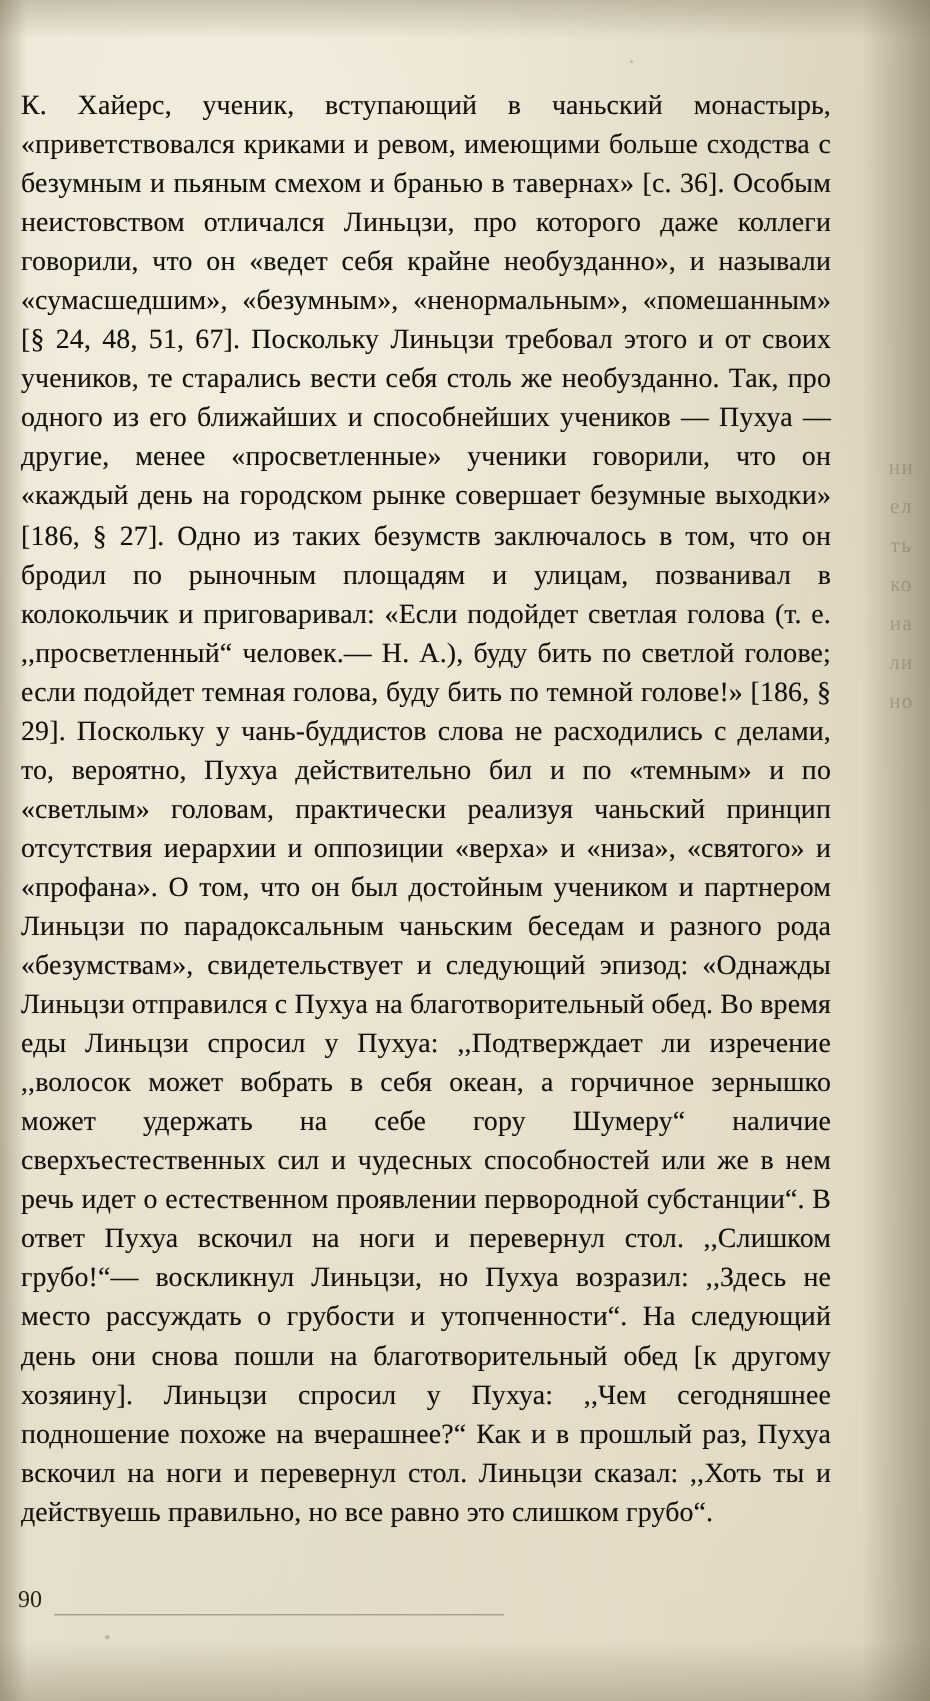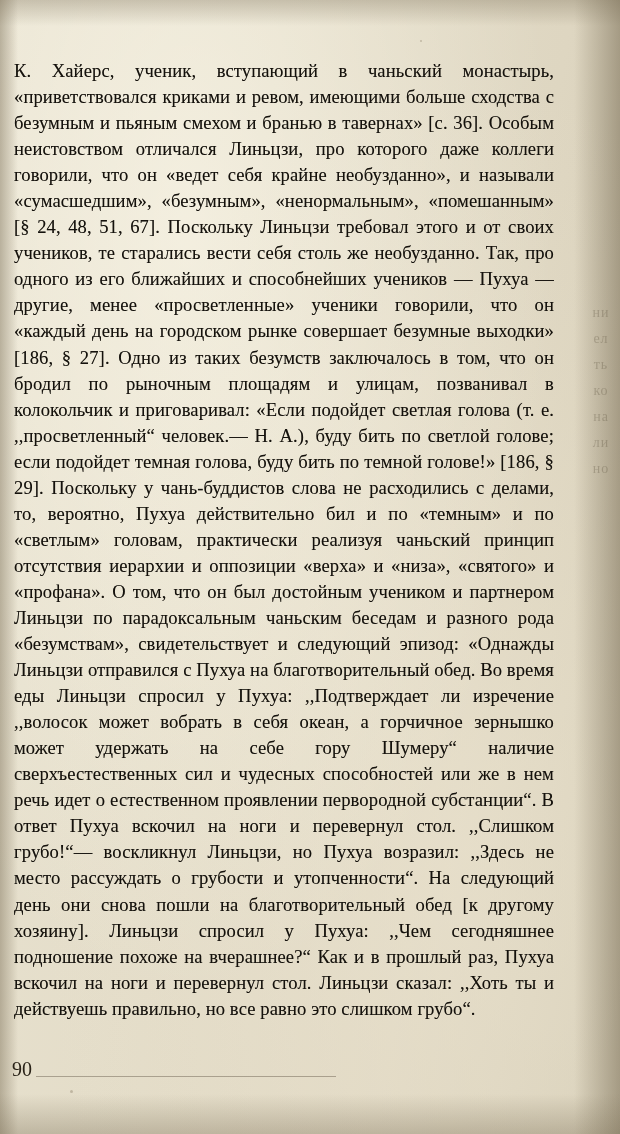--- a/index.html
+++ b/index.html
@@ -78,21 +78,21 @@
     text-shadow: 0 0 0.6px rgba(20,17,12,0.35);
   }
   .text-block p {
     margin: 0;
     text-indent: 0;
   }
   .page-number {
     position: absolute;
     left: 12px;
     top: 1058px;
-    font-size: 20px;
+    font-size: 16px;
     color: #2a2318;
     font-family: "Liberation Serif", serif;
   }
   .rule {
     position: absolute;
     left: 36px;
     top: 1076px;
     width: 300px;
     height: 1px;
     background: rgba(60,50,34,0.35);

